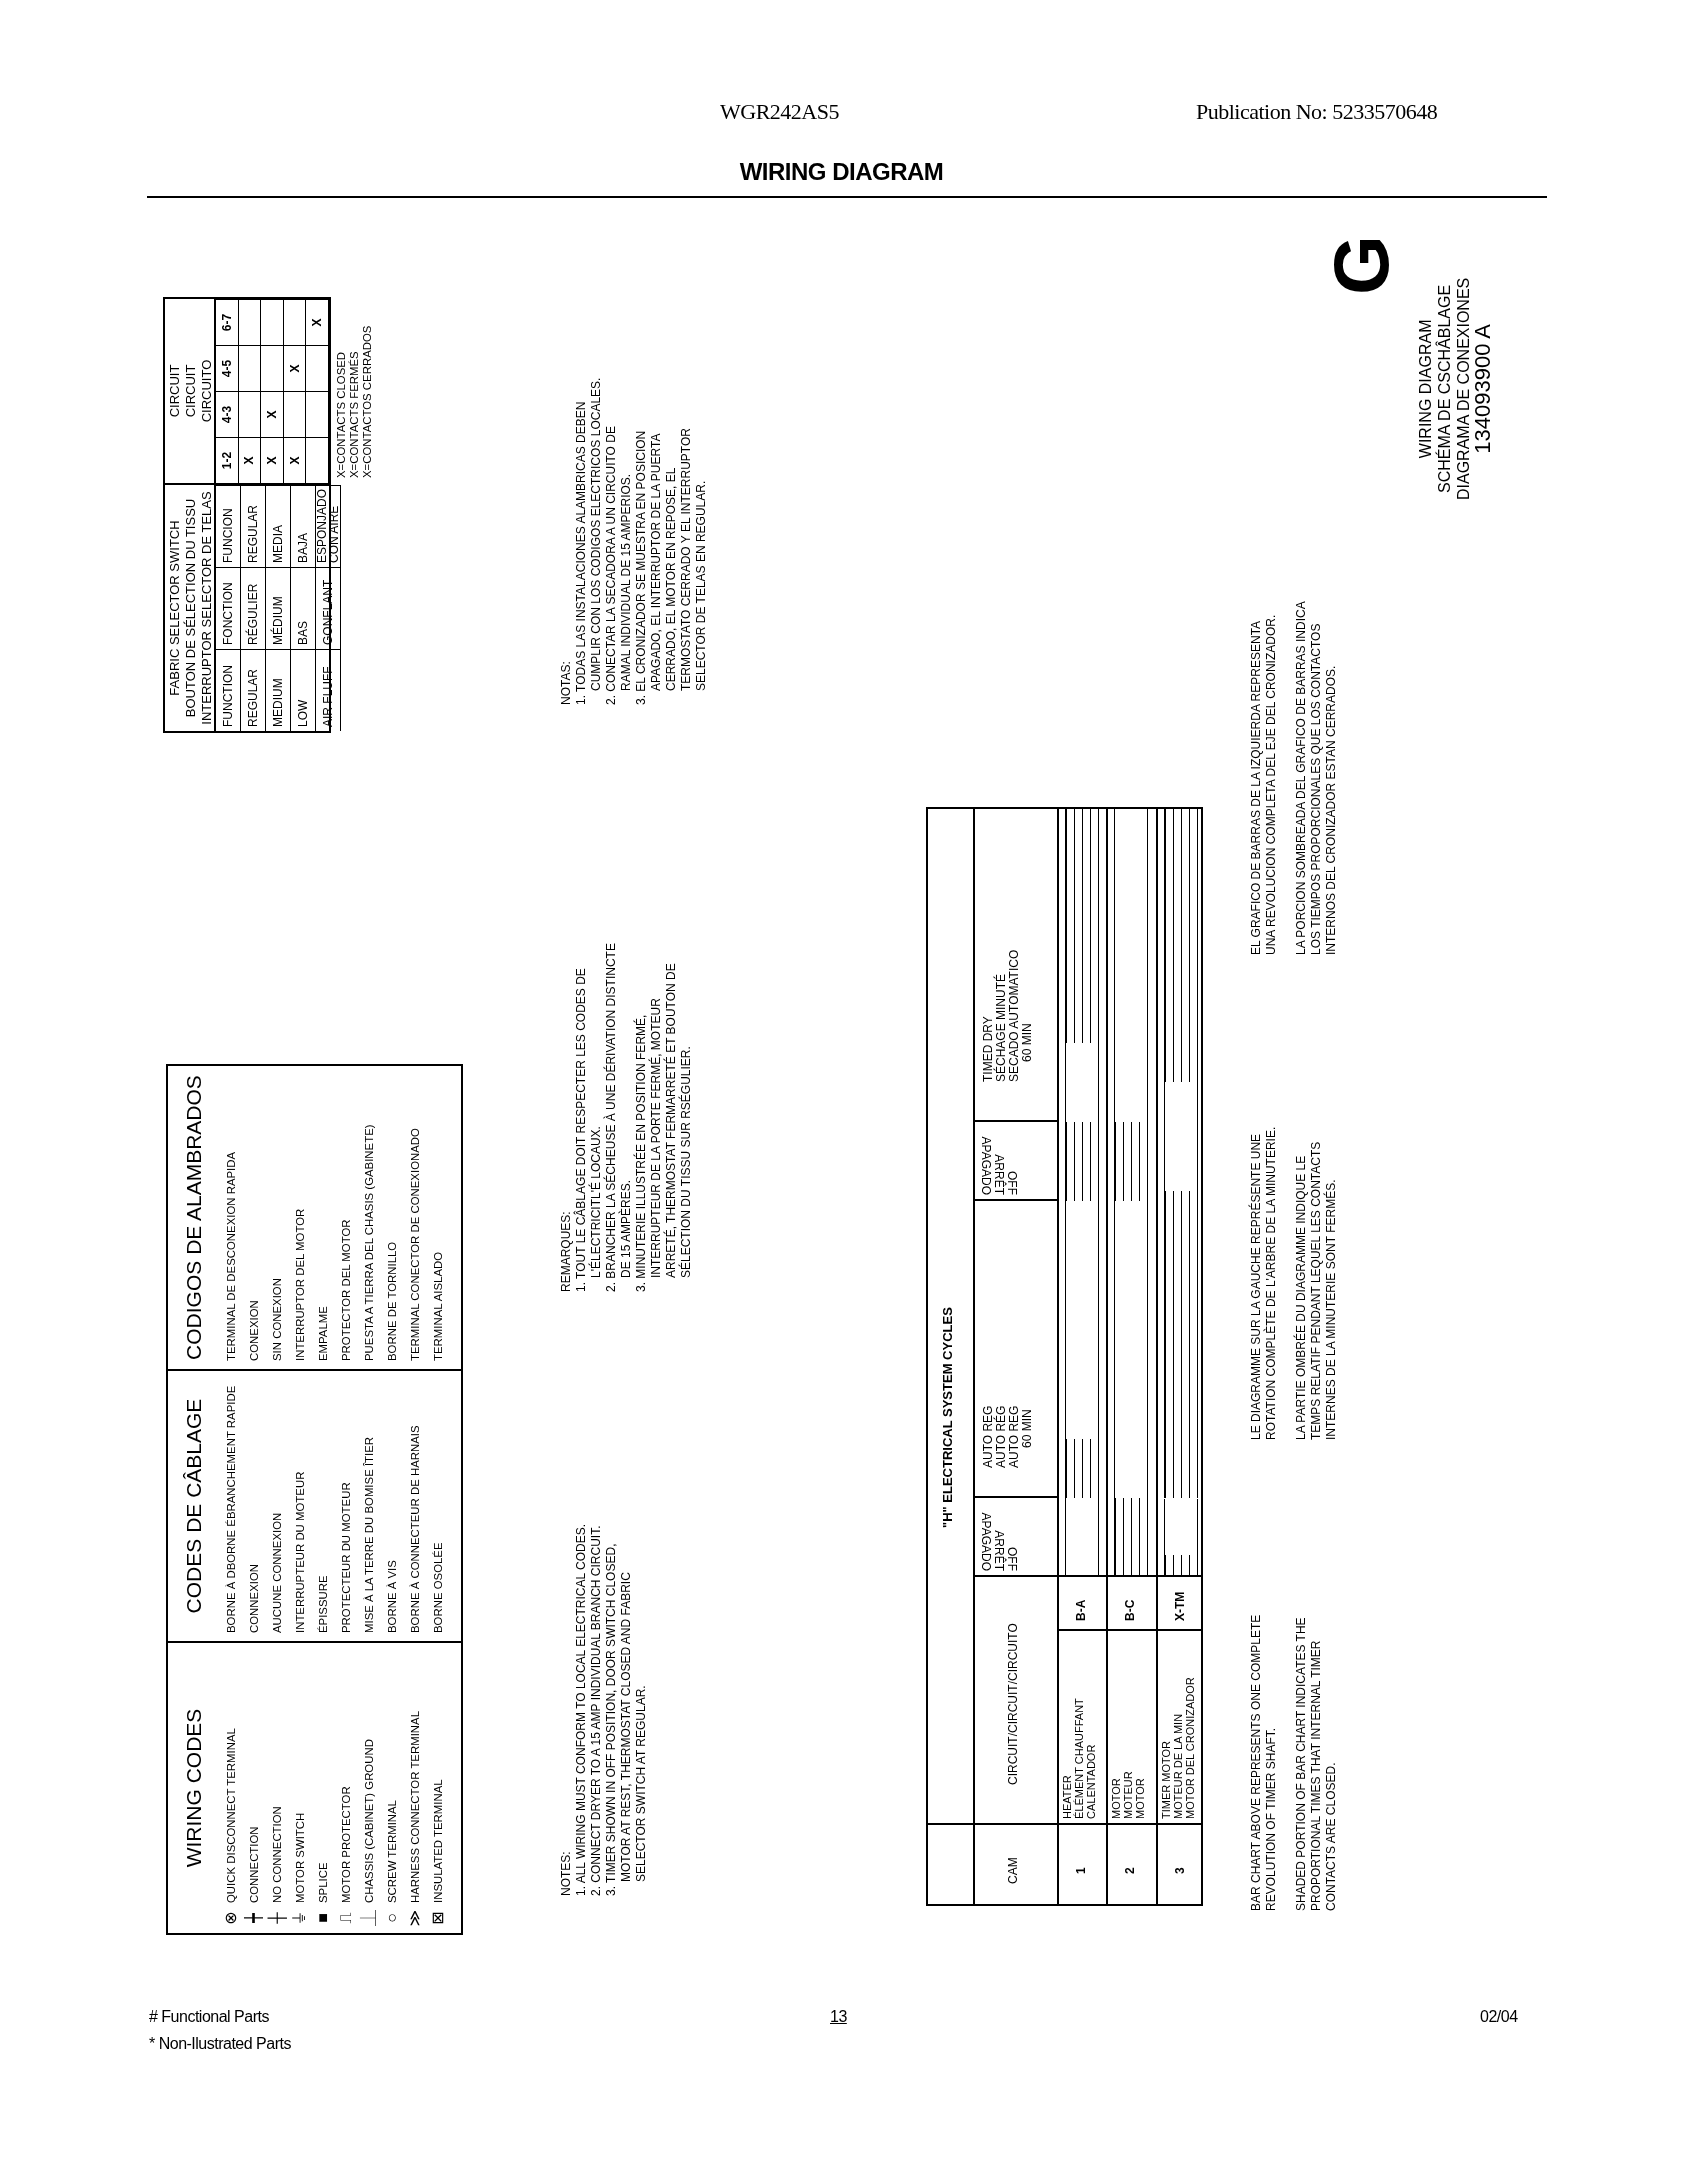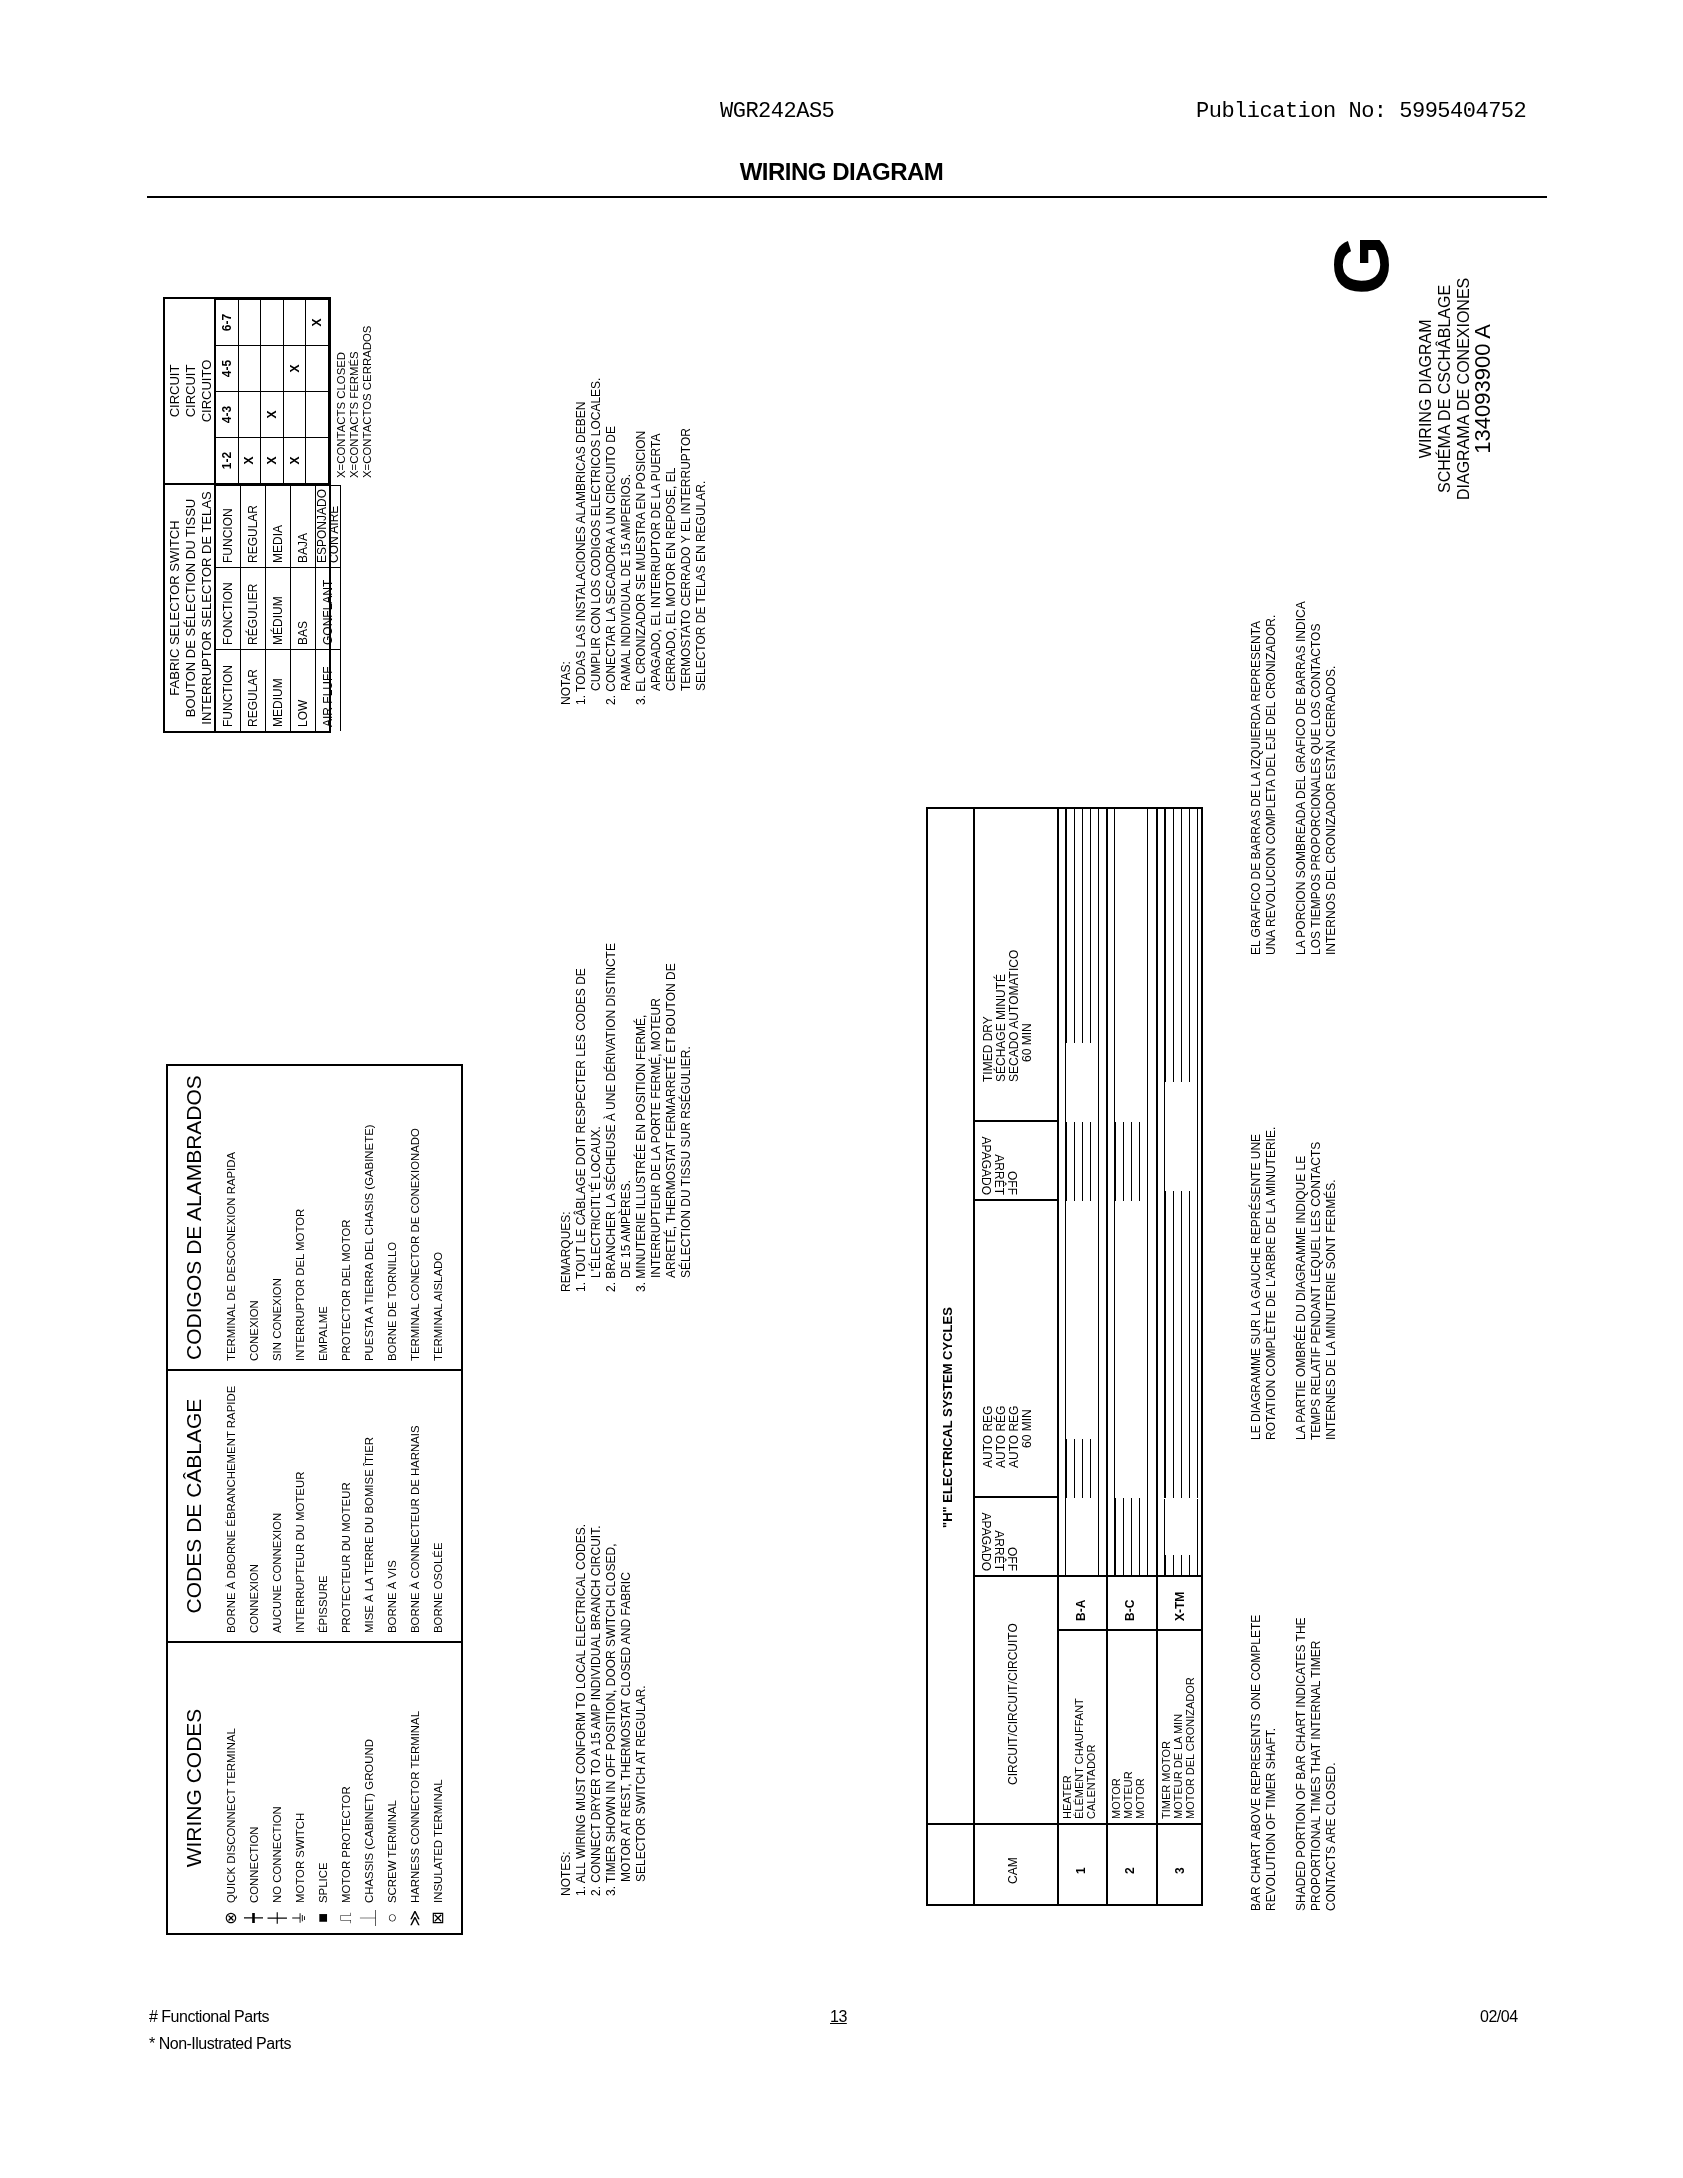--- a/index.html
+++ b/index.html
@@ -1,18 +1,18 @@
 <!DOCTYPE html>
 <html><head>
 <meta charset="utf-8">
 <style>
   html, body { margin:0; padding:0; background:#fff; }
   body { width:1683px; height:2178px; position:relative; overflow:hidden;
          font-family:"Liberation Sans", sans-serif; color:#000; }
-  .hdr { position:absolute; font-size:22px; font-family:Liberation Mono, monospace; letter-spacing:-0.5px; }
+  .hdr { position:absolute; font-size:22px; font-family:Liberation Serif, serif; letter-spacing:-0.5px; }
   .title { position:absolute; left:0; width:1683px; top:158px; text-align:center; font-weight:bold; font-size:24px; letter-spacing:-0.5px; }
   .rule { position:absolute; left:147px; width:1400px; top:196px; height:2px; background:#000; }
   .foot { position:absolute; font-size:16px; letter-spacing:-0.5px; }
 
   
   .rot { position:absolute; transform-origin: 0 0; transform: rotate(-90deg); }
   .rot * { box-sizing:border-box; }
 
   
   .wc { border:2px solid #000; display:flex; width:871px; height:297px; font-size:11.4px; }
@@ -47,21 +47,21 @@
 
   .exp { font-size:12px; line-height:15px; white-space:nowrap; }
   .stamp { font-size:16px; line-height:19px; text-align:center; white-space:nowrap; }
   .stamp .num { font-size:22px; }
   .G { font-size:77px; font-weight:bold; font-family:"Liberation Sans", sans-serif; }
 </style>
 </head>
 <body>
 
 <div class="hdr" style="left:720px;top:99px;">WGR242AS5</div>
-<div class="hdr" style="left:1196px;top:99px;">Publication No:  5995404752</div>
+<div class="hdr" style="left:1196px;top:99px;">Publication No:  5233570648</div>
 <div class="title">WIRING DIAGRAM</div>
 <div class="rule"></div>
 
 <div class="rot" style="left:166px; top:1935px;">
   <div class="wc">
     <div class="col" style="width:292px;">
       <div class="colhead">WIRING CODES</div>
       <div id="wc-en">
           <div class="row">
             <span class="sym">⊗</span>

